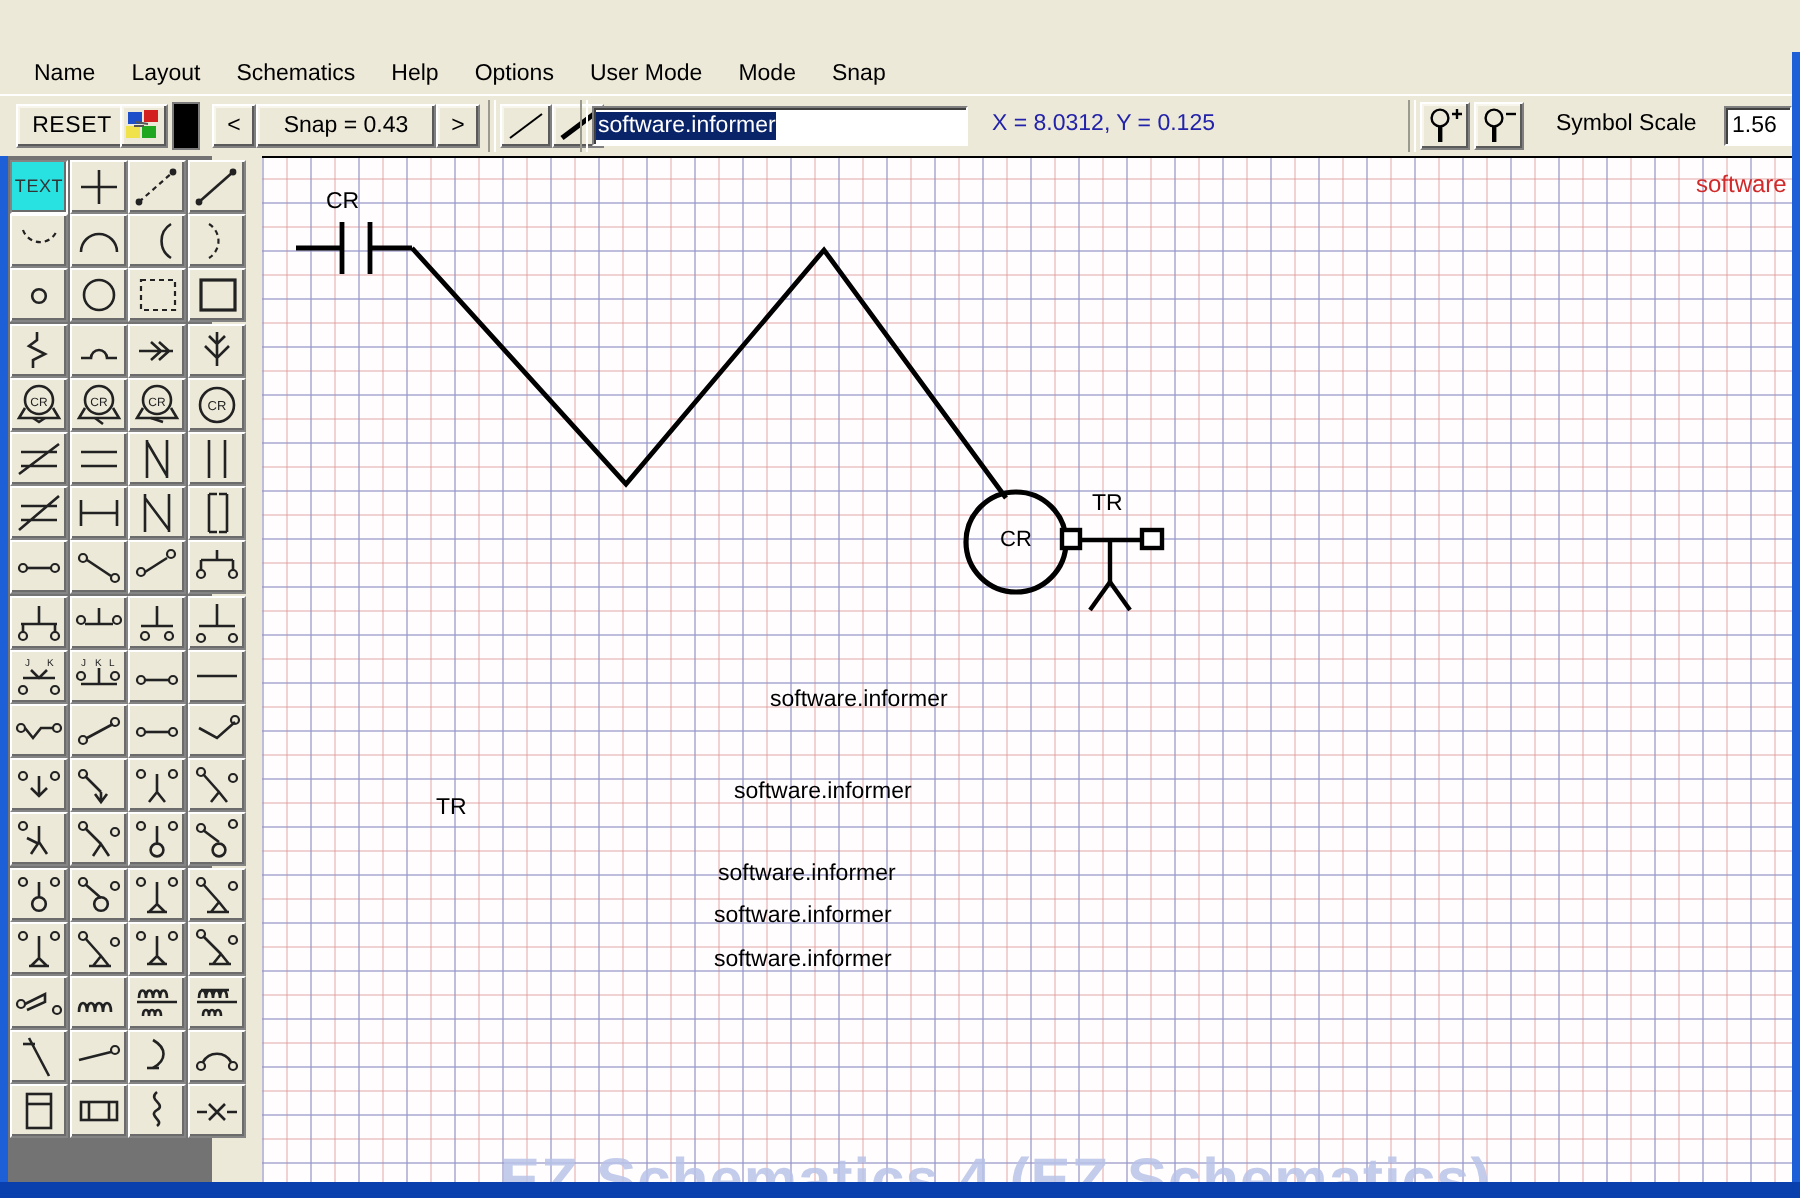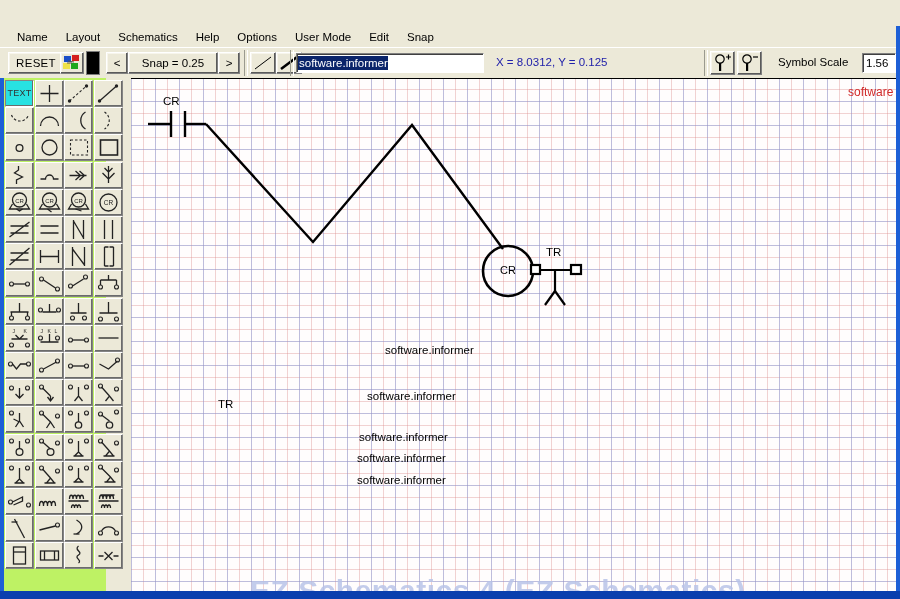--- a/index.html
+++ b/index.html
@@ -73,21 +73,21 @@
   .magbtn{top:51px;width:25px;height:24px;}
   .mag1{left:710px;} .mag2{left:737px;}
   .scale-lbl{position:absolute;left:778px;top:56px;font-size:11.5px;color:#000;white-space:nowrap;}
   .scale-field{left:862px;top:53px;width:34px;height:20px;background:#fff;
     border:1px solid;border-color:#808080 #ffffff #ffffff #808080;
     box-shadow:inset 1px 1px 0 #404040;display:flex;align-items:center;
     font-size:11.5px;padding-left:3px;box-sizing:border-box;}
 
   
   .palette{position:absolute;left:0;top:78px;width:106px;height:521px;
-           background:#bef264;box-sizing:border-box;}
+           background:#737373;box-sizing:border-box;}
   .pal-grid{position:absolute;left:5px;top:2px;width:122px;}
   .pcell{position:absolute;width:29px;height:27px;background:#ece9d8;
          border:1px solid;border-color:#ffffff #848484 #848484 #ffffff;
          box-shadow:inset -1px -1px 0 #6b6b6b;box-sizing:border-box;overflow:hidden;}
   .pcell.sel{background:#28e2e2;border-color:#848484 #ffffff #ffffff #848484;}
   .pcell svg{display:block;width:27px;height:25px;}
   .pcell .lbl{font-size:9px;color:#333;line-height:25px;text-align:center;display:block;
               letter-spacing:.3px;}
 
   
@@ -120,42 +120,42 @@
 <div id="app">
 
 
   <div class="menubar">
     <span class="menu-item">Name</span>
     <span class="menu-item">Layout</span>
     <span class="menu-item">Schematics</span>
     <span class="menu-item">Help</span>
     <span class="menu-item">Options</span>
     <span class="menu-item">User Mode</span>
-    <span class="menu-item">Edit</span>
+    <span class="menu-item">Mode</span>
     <span class="menu-item">Snap</span>
   </div>
 
   <div class="toolbar"></div>
 
   <div class="tb btn3d reset-btn">RESET</div>
 
   <div class="tb btn3d color-btn">
     <svg width="18" height="16" viewBox="0 0 18 16">
       <rect x="1" y="1" width="7" height="6" fill="#1b4ec8"></rect>
       <rect x="9" y="0" width="7" height="6" fill="#d41f1f"></rect>
       <rect x="0" y="8" width="7" height="6" fill="#f0e24a"></rect>
       <rect x="8" y="8" width="7" height="6" fill="#1fa81f"></rect>
       <path d="M5 6 L11 7 M4 8 L9 8" stroke="#555" stroke-width="1" fill="none"></path>
     </svg>
   </div>
 
   <div class="tb black-swatch"></div>
 
   <div class="tb btn3d snap-left">&lt;</div>
-  <div class="tb snap-field">Snap = 0.25</div>
+  <div class="tb snap-field">Snap = 0.43</div>
   <div class="tb btn3d snap-right">&gt;</div>
 
   <div class="sep" style="left:244px;"></div>
 
   <div class="tb btn3d lnbtn ln1">
     <svg width="20" height="16" viewBox="0 0 20 16">
         <line x1="2" y1="14" x2="18" y2="2" stroke="#000" stroke-width="1"></line>
       </svg>
   </div>
   <div class="tb btn3d lnbtn ln2">

